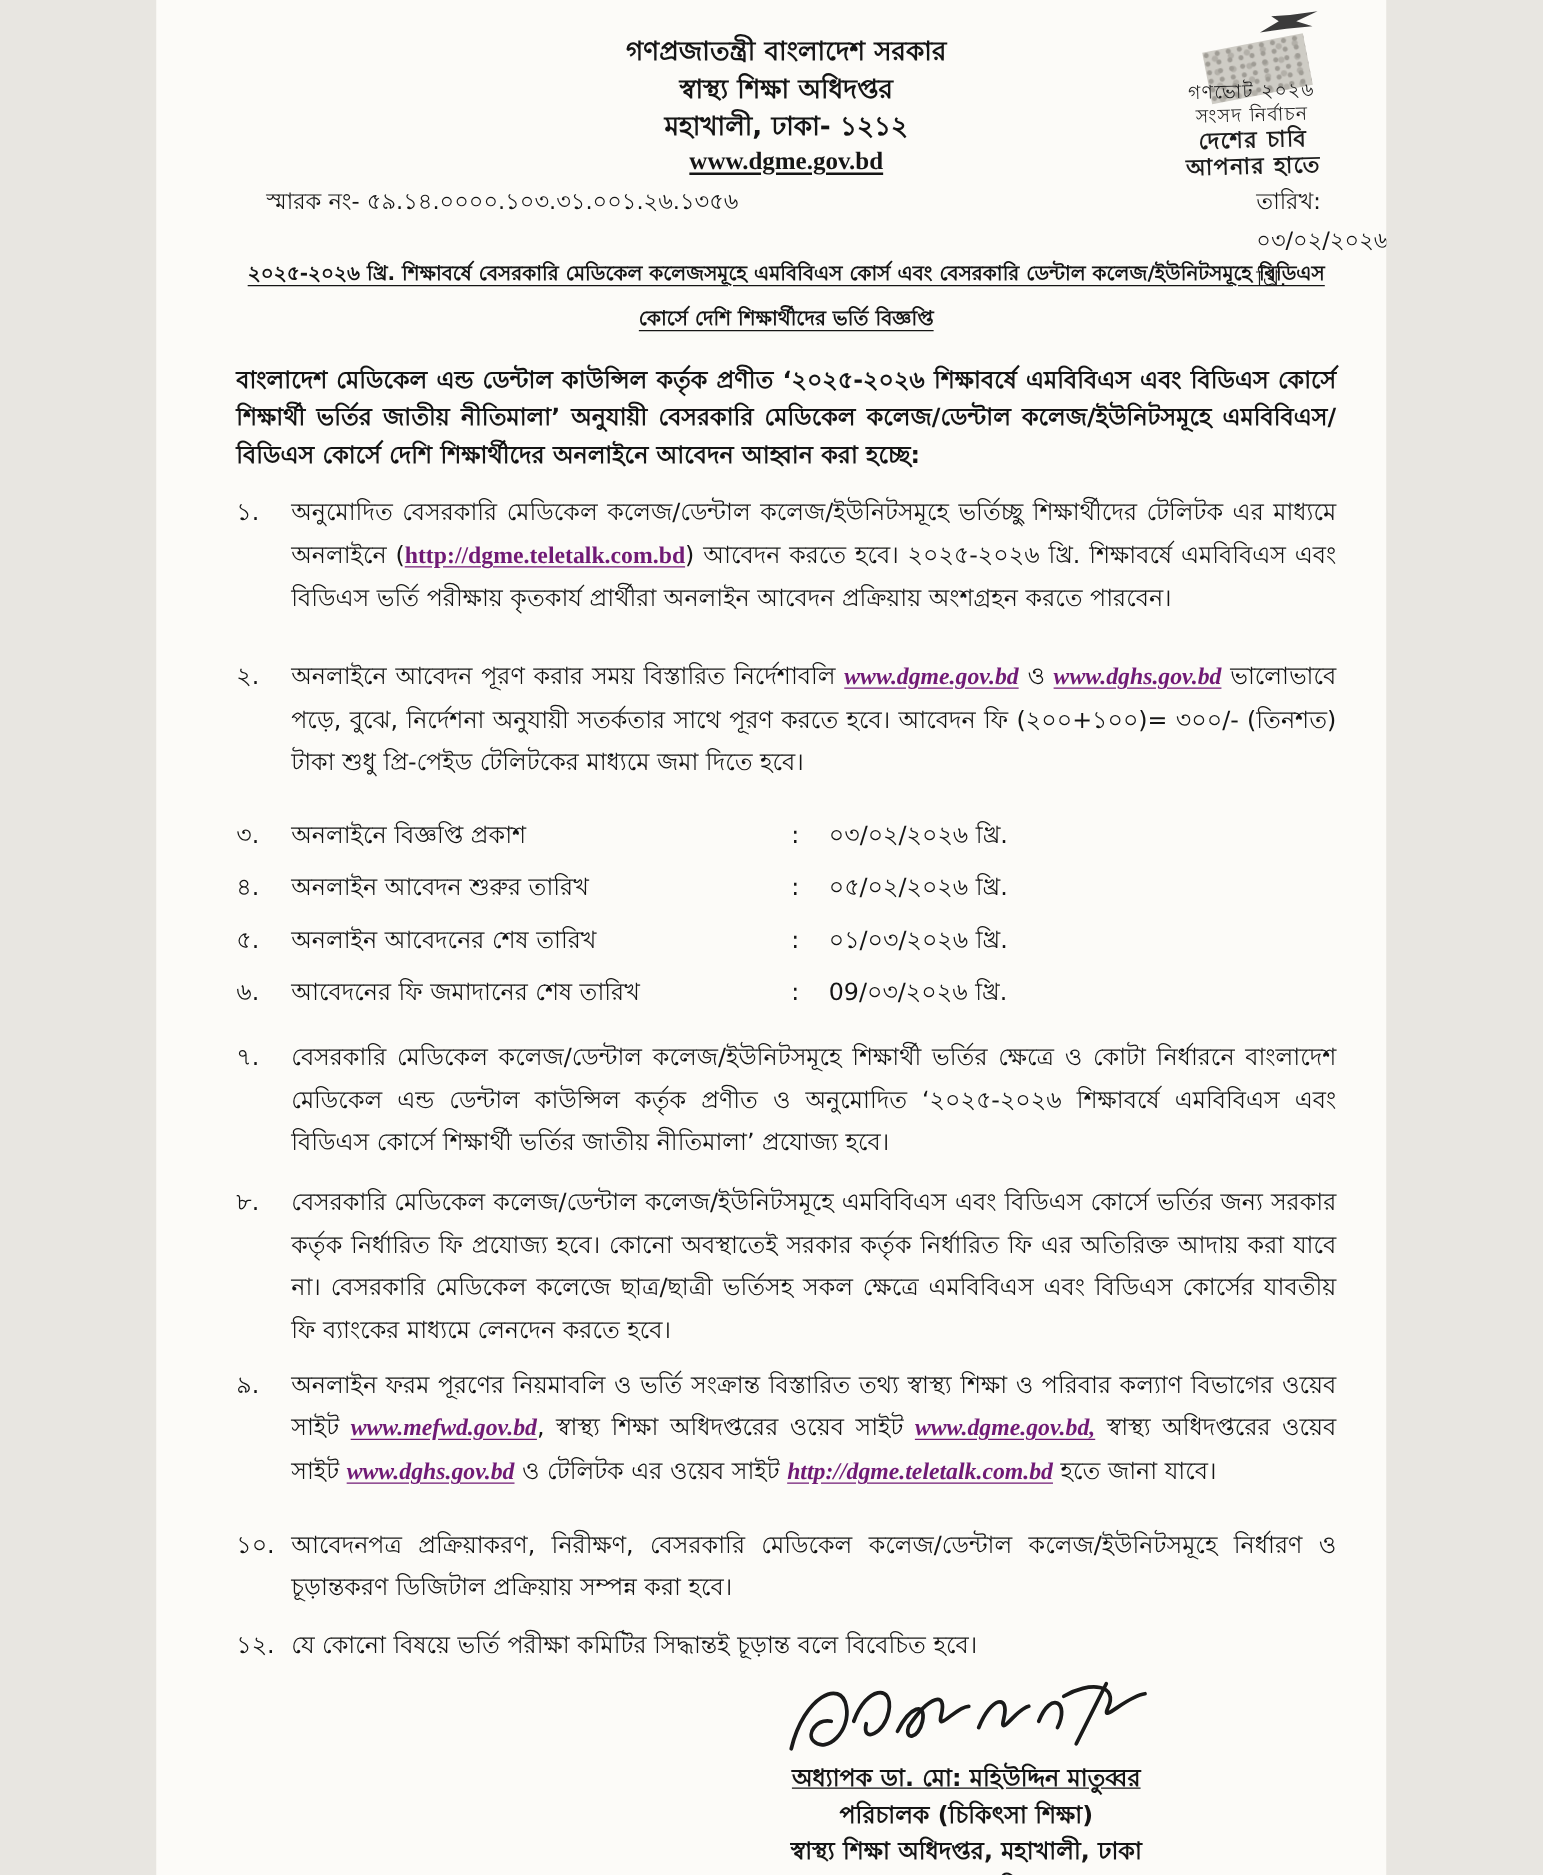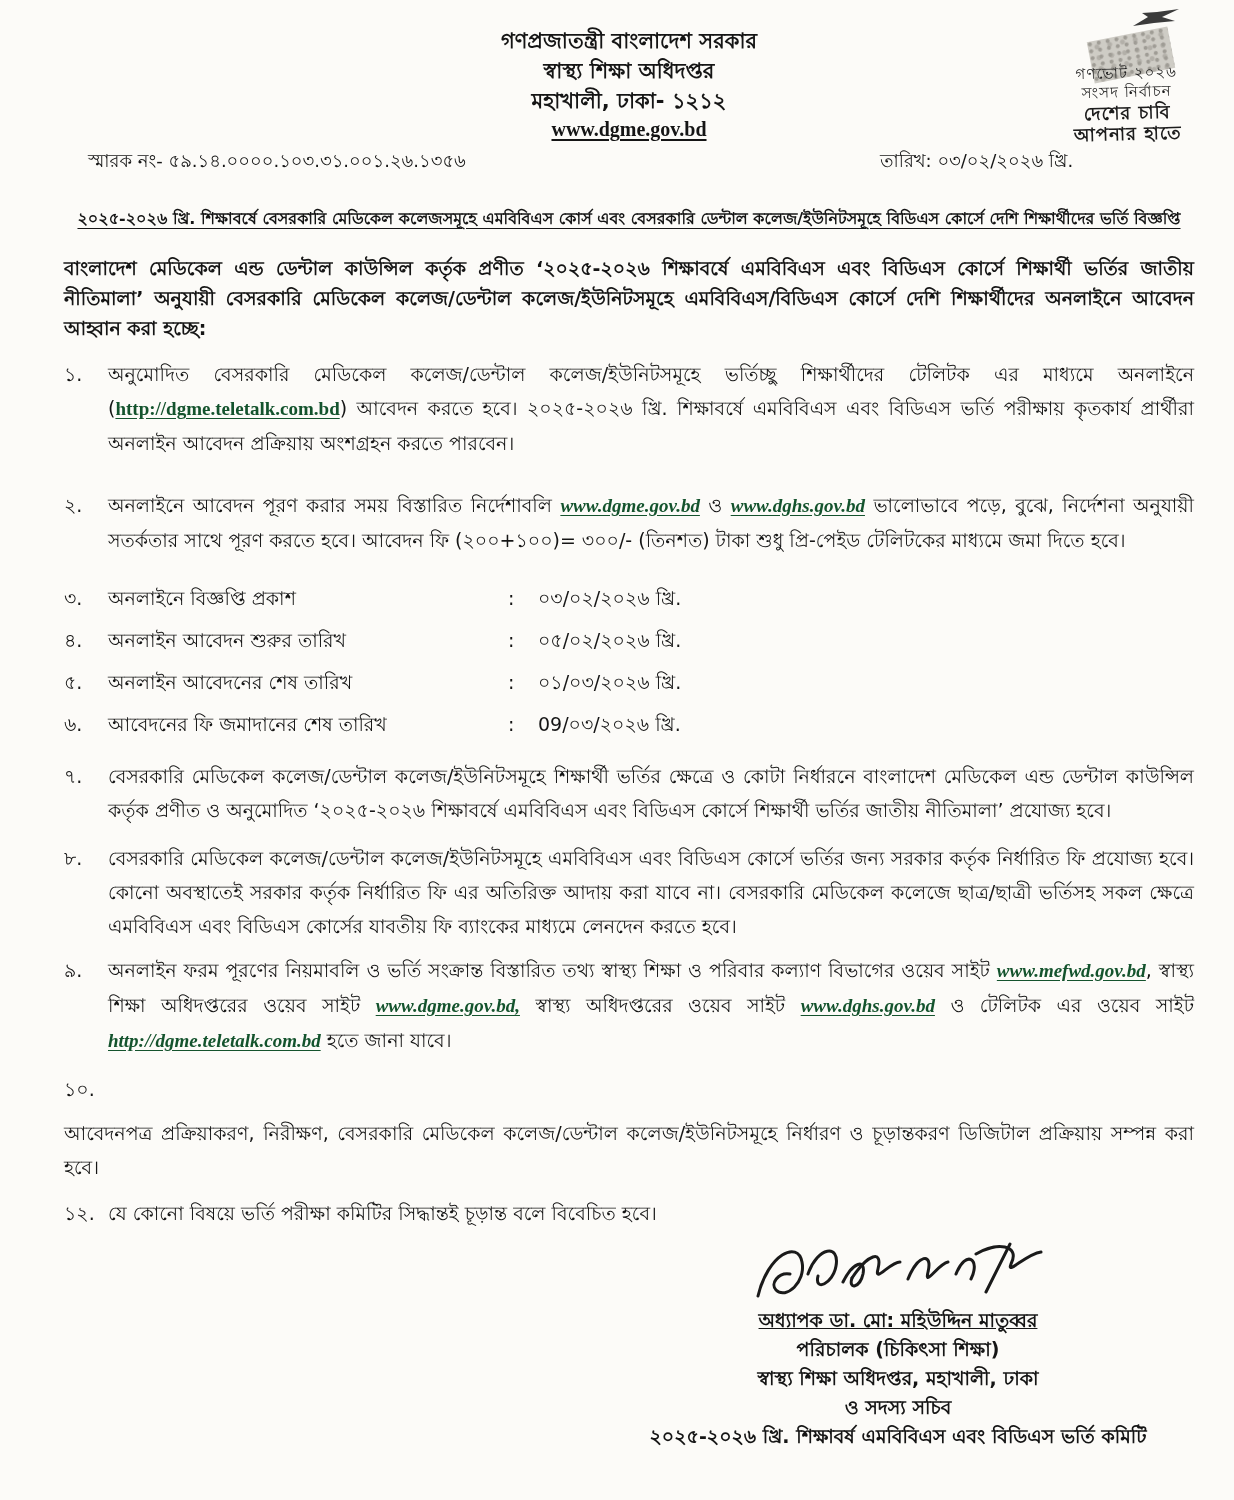--- a/index.html
+++ b/index.html
@@ -1,18 +1,18 @@
 <!DOCTYPE html>
 <html><head>
 <meta charset="utf-8">
 <style>
   html,body{margin:0;padding:0;background:#e8e6e1;}
   .paper{
     position:relative;
-    width:1234px;height:1500px;
+    width:984px;height:1500px;
     margin:0 auto;
     background:#fcfbf8;
     color:#151515;
     font-family:"DejaVu Sans","Liberation Sans",sans-serif;
     overflow:hidden;
     box-sizing:border-box;
     padding:26px 40px 0 64px;
   }
   
   .letterhead{text-align:center;font-weight:bold;}
@@ -60,21 +60,21 @@
     margin-top:16px;font-size:19px;font-weight:bold;line-height:30px;
     text-align:justify;
   }
   
   .item{display:flex;font-size:19px;}
   .num{flex:0 0 44px;line-height:34px;}
   .itext{flex:1;line-height:34px;text-align:justify;}
   .url{
     font-family:"Liberation Serif","DejaVu Serif",serif;
     font-weight:bold;text-decoration:underline;text-underline-offset:3px;
-    color:#14532d;
+    color:#701a75;
   }
   .url-i{font-style:italic;}
   .date-row .itext{display:flex;text-align:left;}
   .dlabel{flex:0 0 400px;}
   .dcolon{flex:0 0 30px;}
   
   .sig-block{
     margin:2px 6px 0 auto;width:580px;text-align:center;
     font-size:19px;font-weight:600;line-height:29px;
   }
@@ -166,21 +166,21 @@
   <div class="item" style="margin-top:14px;">
     <span class="num">৮.</span>
     <div class="itext">বেসরকারি মেডিকেল কলেজ/ডেন্টাল কলেজ/ইউনিটসমূহে এমবিবিএস এবং বিডিএস কোর্সে ভর্তির জন্য সরকার কর্তৃক নির্ধারিত ফি প্রযোজ্য হবে। কোনো অবস্থাতেই সরকার কর্তৃক নির্ধারিত ফি এর অতিরিক্ত আদায় করা যাবে না। বেসরকারি মেডিকেল কলেজে ছাত্র/ছাত্রী ভর্তিসহ সকল ক্ষেত্রে এমবিবিএস এবং বিডিএস কোর্সের যাবতীয় ফি ব্যাংকের মাধ্যমে লেনদেন করতে হবে।</div>
   </div>
 
   <div class="item" style="margin-top:10px;">
     <span class="num">৯.</span>
     <div class="itext"><span>অনলাইন ফরম পূরণের নিয়মাবলি ও ভর্তি সংক্রান্ত বিস্তারিত তথ্য স্বাস্থ্য শিক্ষা ও পরিবার কল্যাণ বিভাগের ওয়েব সাইট </span><span class="url url-i">www.mefwd.gov.bd</span><span>, স্বাস্থ্য শিক্ষা অধিদপ্তরের ওয়েব সাইট </span><span class="url url-i">www.dgme.gov.bd,</span><span> স্বাস্থ্য অধিদপ্তরের ওয়েব সাইট </span><span class="url url-i">www.dghs.gov.bd</span><span> ও টেলিটক এর ওয়েব সাইট </span><span class="url url-i">http://dgme.teletalk.com.bd</span><span> হতে জানা যাবে।</span></div>
   </div>
 
-  <div class="item" style="margin-top:14px;flex-direction:column;">
+  <div class="item" style="margin-top:24px;">
     <span class="num">১০.</span>
     <div class="itext">আবেদনপত্র প্রক্রিয়াকরণ, নিরীক্ষণ, বেসরকারি মেডিকেল কলেজ/ডেন্টাল কলেজ/ইউনিটসমূহে নির্ধারণ ও চূড়ান্তকরণ ডিজিটাল প্রক্রিয়ায় সম্পন্ন করা হবে।</div>
   </div>
 
 
   <div class="item" style="margin-top:12px;justify-content:space-between;">
     <span class="num">১২.</span>
     <div class="itext">যে কোনো বিষয়ে ভর্তি পরীক্ষা কমিটির সিদ্ধান্তই চূড়ান্ত বলে বিবেচিত হবে।</div>
   </div>
 

